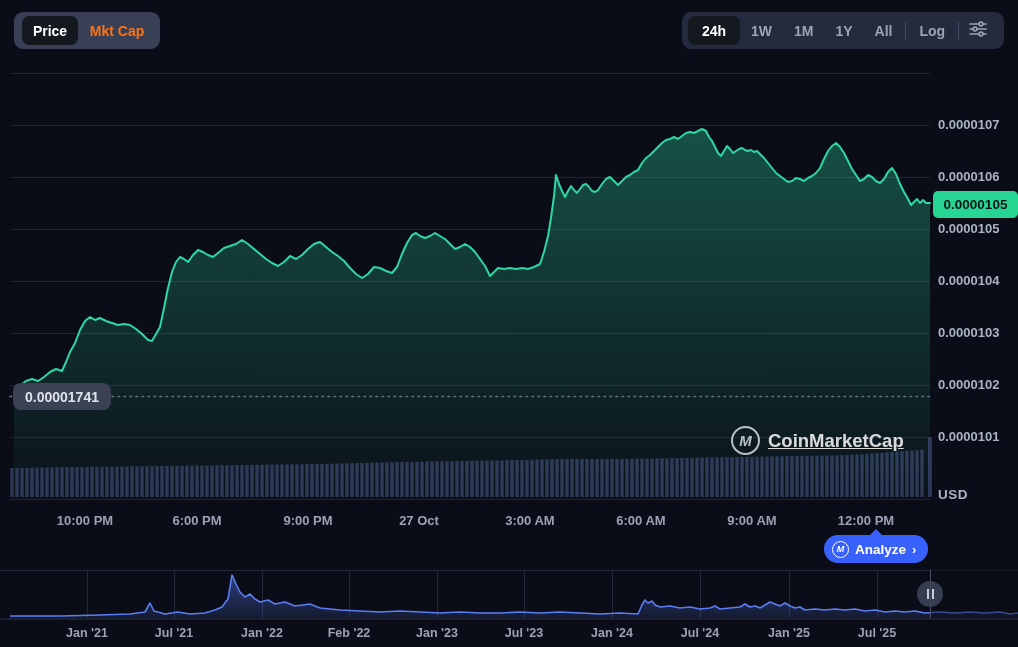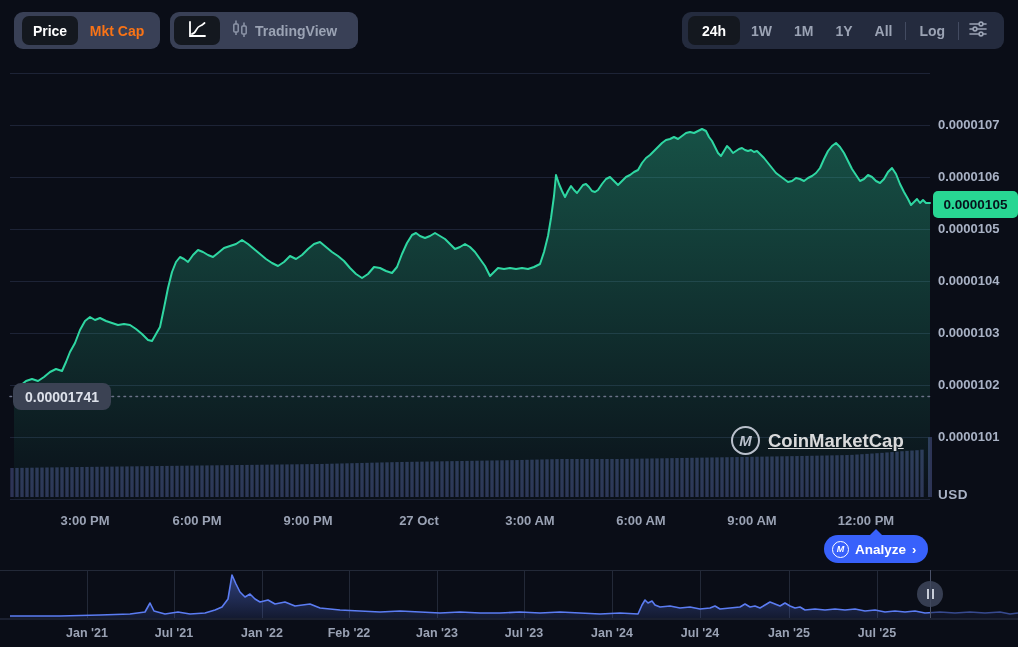--- a/index.html
+++ b/index.html
@@ -73,43 +73,20 @@
 </head>
 <body>
 
 <div class="screen">
 
   <div class="pill metric-toggle">
     <div class="seg-active">Price</div>
     <div class="seg-label">Mkt Cap</div>
   </div>
 
-  <div class="pill type-toggle">
-    <div class="seg-active">
-      <span>
-        <svg width="19" height="17" viewBox="0 0 19 17" fill="none">
-          <path d="M2 1 V15 H17" stroke="#ffffff" stroke-width="1.8" stroke-linecap="round"></path>
-          <path d="M4 13 C8 13 8 6 12 5 C14.5 4.4 15.5 3 16.5 2" stroke="#ffffff" stroke-width="1.8" stroke-linecap="round" fill="none"></path>
-        </svg>
-      </span>
-    </div>
-    <div class="tv-wrap">
-      <span>
-        <svg width="16" height="18" viewBox="0 0 16 18" fill="none" stroke="#8d95a8" stroke-width="1.5">
-          <line x1="4" y1="0.5" x2="4" y2="4"></line>
-            <rect x="1.8" y="4" width="4.4" height="8" rx="1"></rect>
-            <line x1="4" y1="12" x2="4" y2="15"></line>
-          <line x1="12" y1="2.5" x2="12" y2="6"></line>
-            <rect x="9.8" y="6" width="4.4" height="8" rx="1"></rect>
-            <line x1="12" y1="14" x2="12" y2="17"></line>
-        </svg>
-      </span>
-      <span class="tv-label">TradingView</span>
-    </div>
-  </div>
 
 
   <div class="range-group">
     <div class="seg-active">24h</div>
     <div class="range-item">1W</div>
     <div class="range-item">1M</div>
     <div class="range-item">1Y</div>
     <div class="range-item">All</div>
     <div class="vdiv"></div>
     <div class="range-item">Log</div>
@@ -336,21 +313,21 @@
   <div id="y-labels">
       <div class="ylab" style="top: 117px;">0.0000107</div>
       <div class="ylab" style="top: 169px;">0.0000106</div>
       <div class="ylab" style="top: 221px;">0.0000105</div>
       <div class="ylab" style="top: 273px;">0.0000104</div>
       <div class="ylab" style="top: 325px;">0.0000103</div>
       <div class="ylab" style="top: 377px;">0.0000102</div>
       <div class="ylab" style="top: 429px;">0.0000101</div>
     </div>
   <div id="x-labels">
-      <div class="xlab" style="left: 85px;">3:00 PM</div>
+      <div class="xlab" style="left: 85px;">10:00 PM</div>
       <div class="xlab" style="left: 197px;">6:00 PM</div>
       <div class="xlab" style="left: 308px;">9:00 PM</div>
       <div class="xlab" style="left: 419px;">27 Oct</div>
       <div class="xlab" style="left: 530px;">3:00 AM</div>
       <div class="xlab" style="left: 641px;">6:00 AM</div>
       <div class="xlab" style="left: 752px;">9:00 AM</div>
       <div class="xlab" style="left: 866px;">12:00 PM</div>
     </div>
 
   <div class="price-badge" style="background: rgb(40, 214, 147); top: 191px;">0.0000105</div>

